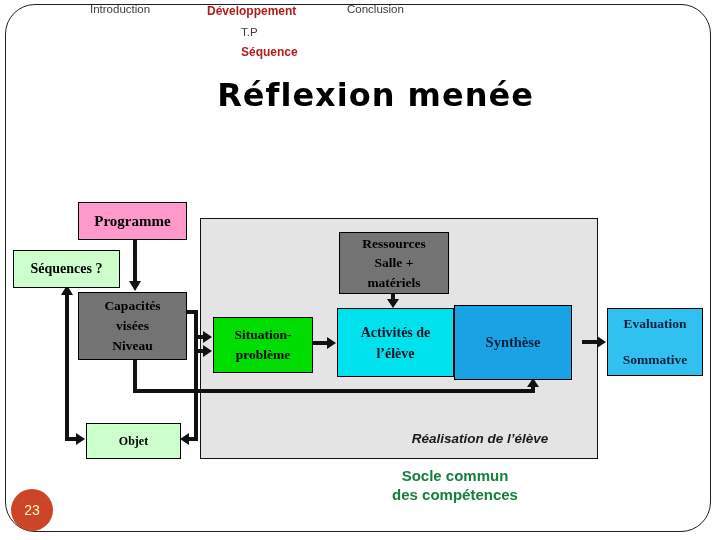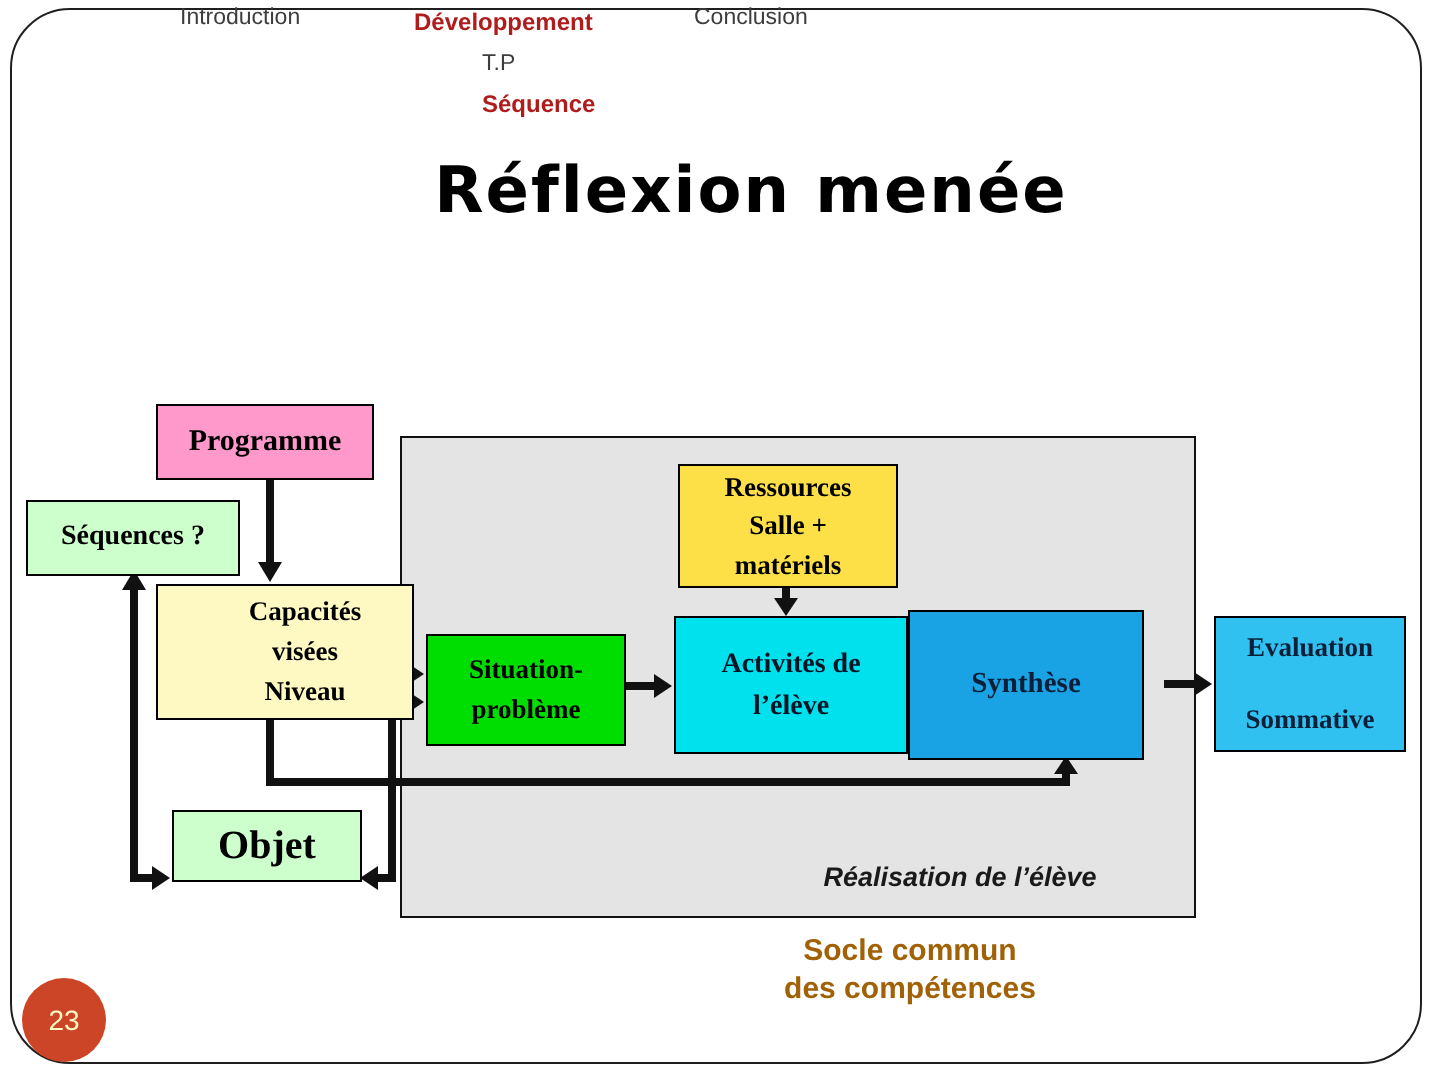--- a/index.html
+++ b/index.html
@@ -19,38 +19,38 @@
   .title{position:absolute;left:0;right:0;top:76px;text-align:center;z-index:3;
          font-family:"DejaVu Sans",sans-serif;font-weight:bold;font-size:32px;
          letter-spacing:1px;color:#000;padding-left:31px;}
   
   .box{position:absolute;border:1.6px solid #000;display:flex;flex-direction:column;
        align-items:center;justify-content:center;text-align:center;z-index:2;
        font-family:"Liberation Serif","DejaVu Serif",serif;font-weight:bold;color:#000;}
   #box-programme{left:78px;top:202px;width:107px;height:36px;font-size:15px;}
   #box-sequences{left:13px;top:250px;width:105px;height:36px;font-size:14px;text-align:center;}
   #box-capacites{left:78px;top:292px;width:107px;height:66px;font-size:13.5px;line-height:1.5;}
-  #box-objet{left:86px;top:405px;width:93px;height:34px;font-size:20px;}
+  #box-objet{left:86px;top:423px;width:93px;height:34px;font-size:12px;}
   #gray-area{position:absolute;left:200px;top:218px;width:396px;height:239px;
              border:1px solid #111;z-index:1;}
   #box-ressources{left:339px;top:232px;width:108px;height:60px;font-size:13.5px;line-height:1.45;}
   #box-situation{left:213px;top:317px;width:98px;height:54px;font-size:13.5px;line-height:1.5;}
   #box-activites{left:337px;top:308px;width:115px;height:67px;font-size:14px;line-height:1.5;color:#061426;}
   #box-synthese{left:454px;top:305px;width:116px;height:73px;font-size:14.5px;color:#0b2038;}
   #box-evaluation{left:607px;top:308px;width:96px;height:68px;font-size:13.5px;color:#0b2038;
                   justify-content:space-between;padding:7px 0;box-sizing:border-box;}
   
   #connectors{position:absolute;left:0;top:0;z-index:1;pointer-events:none;}
   #connectors path{stroke:#111;stroke-width:4;fill:none;}
   #connectors polygon{fill:#111;stroke:none;}
   
   #realisation{position:absolute;left:370px;top:431px;width:220px;text-align:center;z-index:3;
                font-style:italic;font-weight:bold;font-size:13.5px;color:#1a1a1a;}
   #socle{position:absolute;left:330px;top:467px;width:250px;text-align:center;z-index:3;
-         font-weight:bold;font-size:15px;line-height:1.25;color:#a16207;}
+         font-weight:bold;font-size:15px;line-height:1.25;color:#15803d;}
   #page-badge{position:absolute;left:11px;top:489px;width:42px;height:42px;border-radius:50%;
               display:flex;align-items:center;justify-content:center;z-index:3;
               color:#fef9c3;font-size:14px;}
 </style>
 </head>
 <body>
 
 <div id="slide">
   <div class="frame"></div>
 
@@ -105,31 +105,31 @@
   </svg>
 
   <div class="box" id="box-programme" style="background-color: rgb(255, 153, 204);">
     <span>Programme</span>
   </div>
 
   <div class="box" id="box-sequences" style="background-color: rgb(204, 255, 204);">
     <span>Séquences ?</span>
   </div>
 
-  <div class="box" id="box-capacites" style="background-color: #fef9c3; padding-left: 20px;">
+  <div class="box" id="box-capacites" style="background-color: #737373;">
     <span>Capacités</span>
     <span>visées</span>
     <span>Niveau</span>
   </div>
 
   <div class="box" id="box-objet" style="background-color: rgb(204, 255, 204);">
     <span>Objet</span>
   </div>
 
-  <div class="box" id="box-ressources" style="background-color: #fde047;">
+  <div class="box" id="box-ressources" style="background-color: #737373;">
     <span>Ressources</span>
     <span>Salle +</span>
     <span>matériels</span>
   </div>
 
   <div class="box" id="box-situation" style="background-color: rgb(0, 221, 0);">
     <span>Situation-</span>
     <span>problème</span>
   </div>
 

